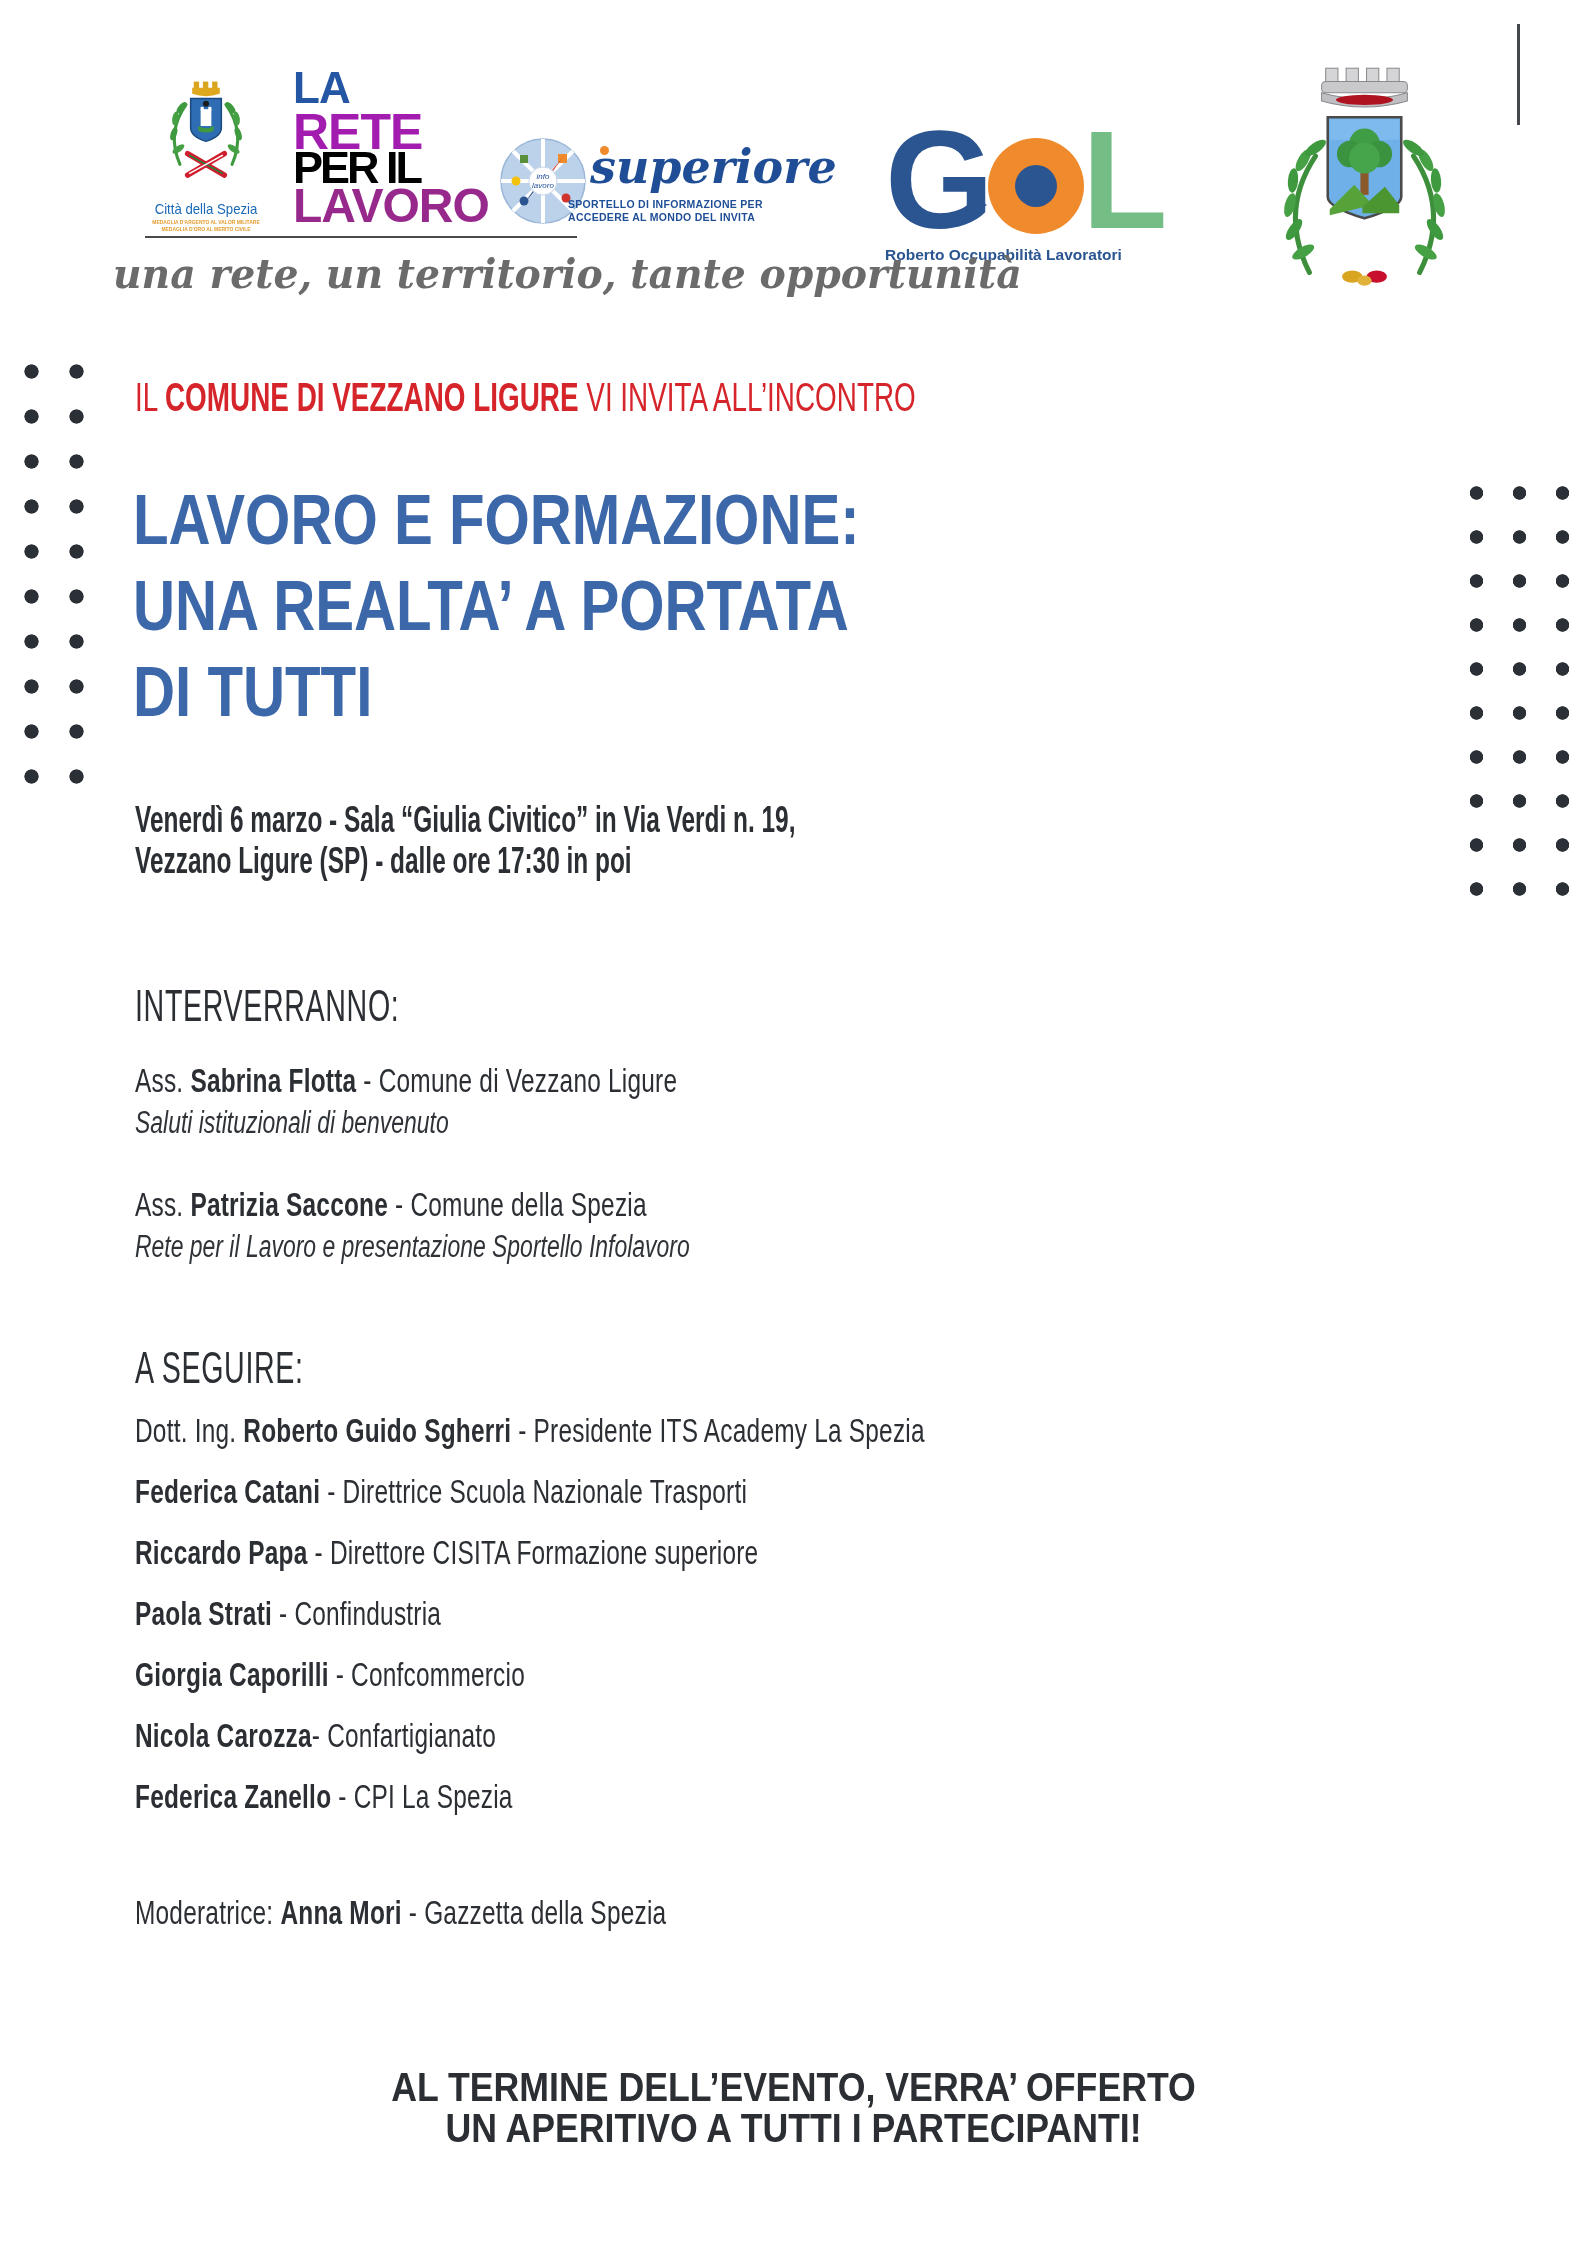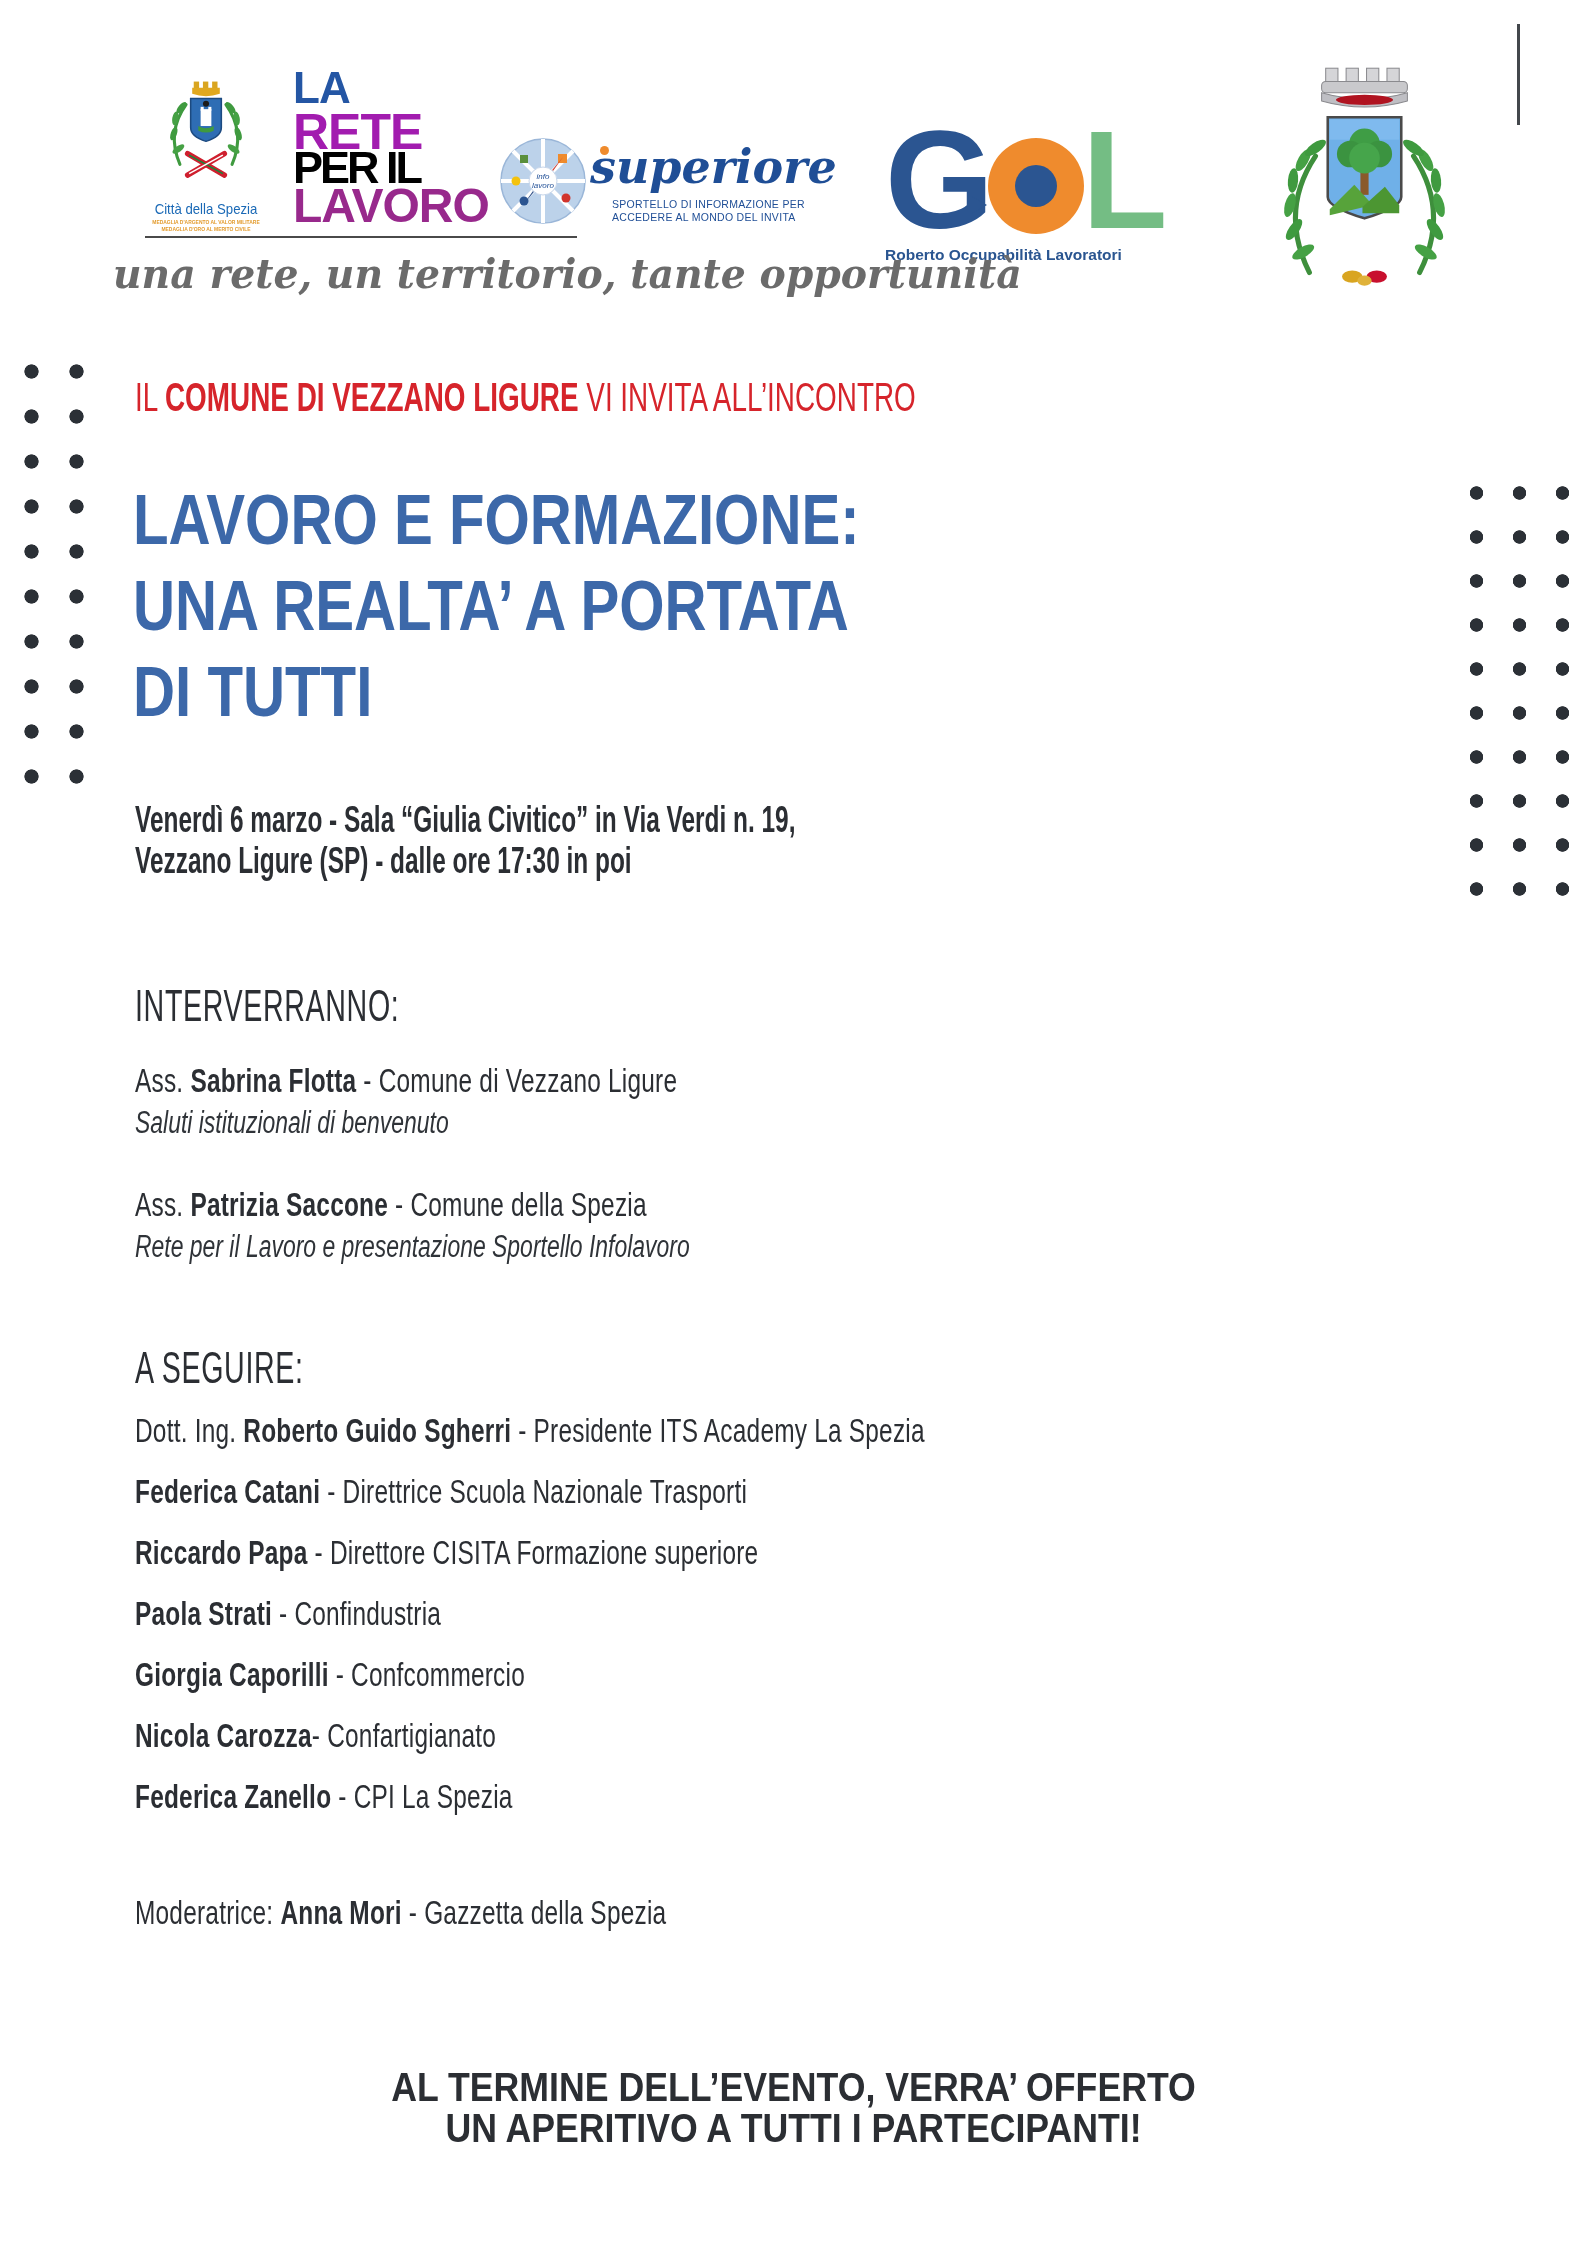--- a/index.html
+++ b/index.html
@@ -17,21 +17,21 @@
   .rete{left:293px; top:62px; font-weight:900; letter-spacing:-1px; line-height:1;}
   .rete div{white-space:nowrap;}
   .rete-la{font-size:44px; color:#2456a4; line-height:52px;}
   .rete-rete{font-size:50px; color:#a21caf; line-height:36px;}
   .rete-peril{font-size:45px; color:#000000; line-height:35px; letter-spacing:-3px;}
   .rete-lavoro{font-size:48px; color:#98298c; line-height:42px;}
   .ilwheel{left:500px; top:138px;}
   .ilword{left:590px; top:140px; font-family:"DejaVu Serif", serif; font-style:italic; font-weight:bold;
           font-size:46px; color:#1f4e96; white-space:nowrap;}
   .ildot{left:600px; top:146px; width:9px; height:9px; border-radius:50%; background:#ef8b2d;}
-  .ilsub{left:612px; top:198px; font-size:10.5px; font-weight:normal; color:#1f4e96; letter-spacing:.3px; line-height:13px; white-space:nowrap;}
+  .ilsub{left:568px; top:198px; font-size:10.5px; font-weight:bold; color:#1f4e96; letter-spacing:.3px; line-height:13px; white-space:nowrap;}
   .gol{left:885px; top:118px; width:300px;}
   .gol-row{display:flex; align-items:flex-end; height:118px;}
   .gol-g{font-size:140px; font-weight:900; color:#2b5591; line-height:112px;}
   .gol-o{width:96px; height:96px; border-radius:50%; background:#ef8b2d; margin:0 2px 2px -6px;
          display:flex; align-items:center; justify-content:center;}
   .gol-o-in{width:42px; height:42px; border-radius:50%; background:#2b5591;}
   .gol-arrow{position:absolute; left:86px; top:78px; width:0; height:0;
              border-left:16px solid #2b5591; border-top:9px solid transparent; border-bottom:9px solid transparent;}
   .gol-l{font-size:140px; font-weight:900; color:#74bd84; line-height:112px; margin-left:-4px;}
   .gol-cap{font-size:15.5px; font-weight:bold; color:#2a5590; margin-top:10px; white-space:nowrap;}

